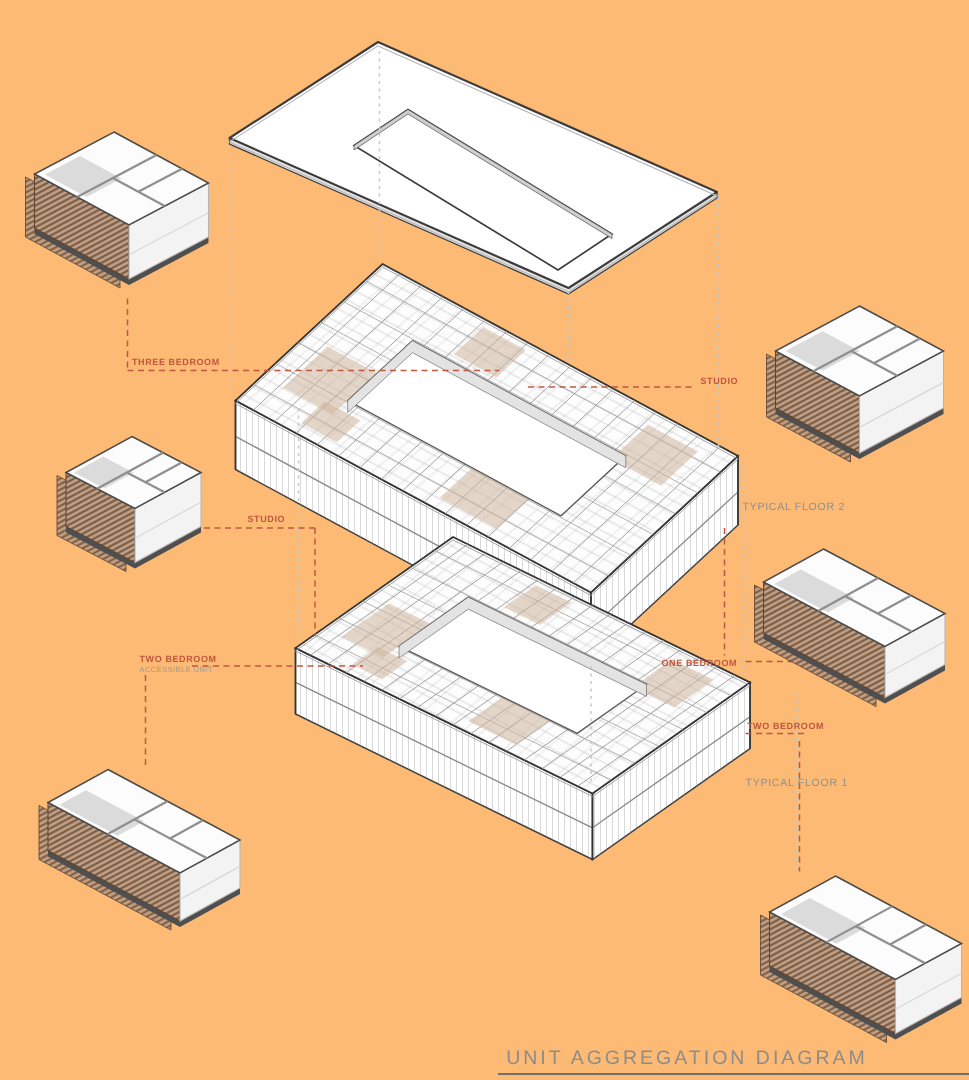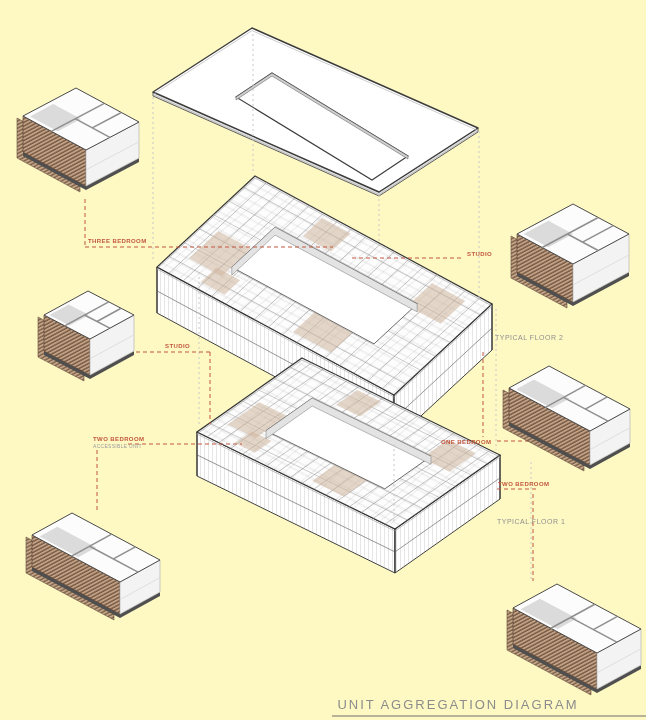--- a/index.html
+++ b/index.html
@@ -1,16 +1,16 @@
 <!DOCTYPE html>
 <html><head>
 <meta charset="utf-8">
 <style>
   html,body{margin:0;padding:0;background:#ffffff;}
-  .stage{position:relative;width:646px;height:720px;background:#fef9c3;overflow:hidden;
+  .stage{position:relative;width:646px;height:720px;background:#fdba74;overflow:hidden;
          font-family:"Liberation Sans", sans-serif;}
   svg{position:absolute;left:0;top:0;}
   text{font-family:"Liberation Sans", sans-serif;}
   .lbl{fill:#c1573e;font-size:6px;letter-spacing:.4px;font-weight:bold;}
   .sublbl{fill:#9a9a9a;font-size:5px;letter-spacing:.3px;}
   .graylbl{fill:#8f8f8f;font-size:7px;letter-spacing:.5px;}
   .title{fill:#8c8c8c;font-size:13px;letter-spacing:2px;}
 </style>
 </head>
 <body>

